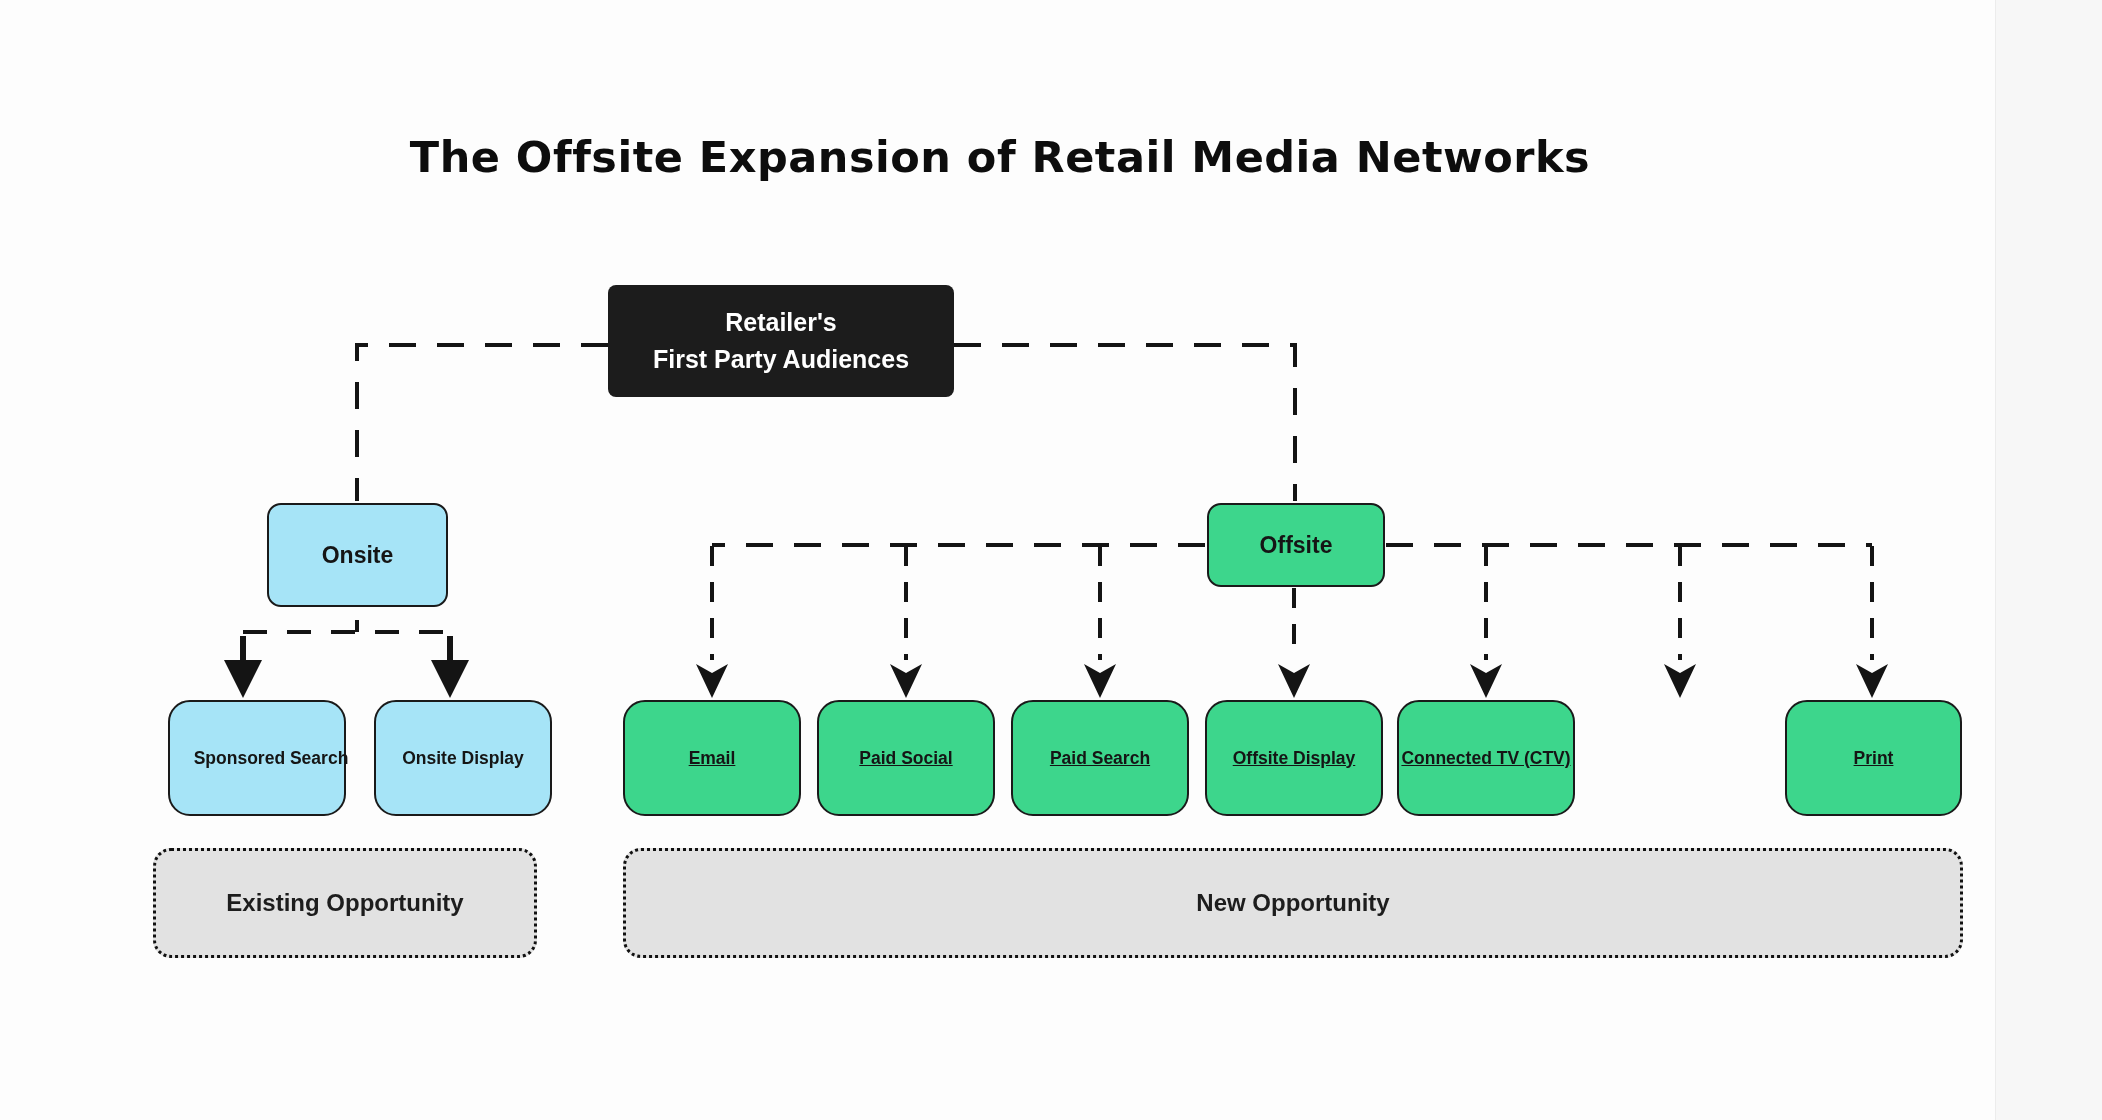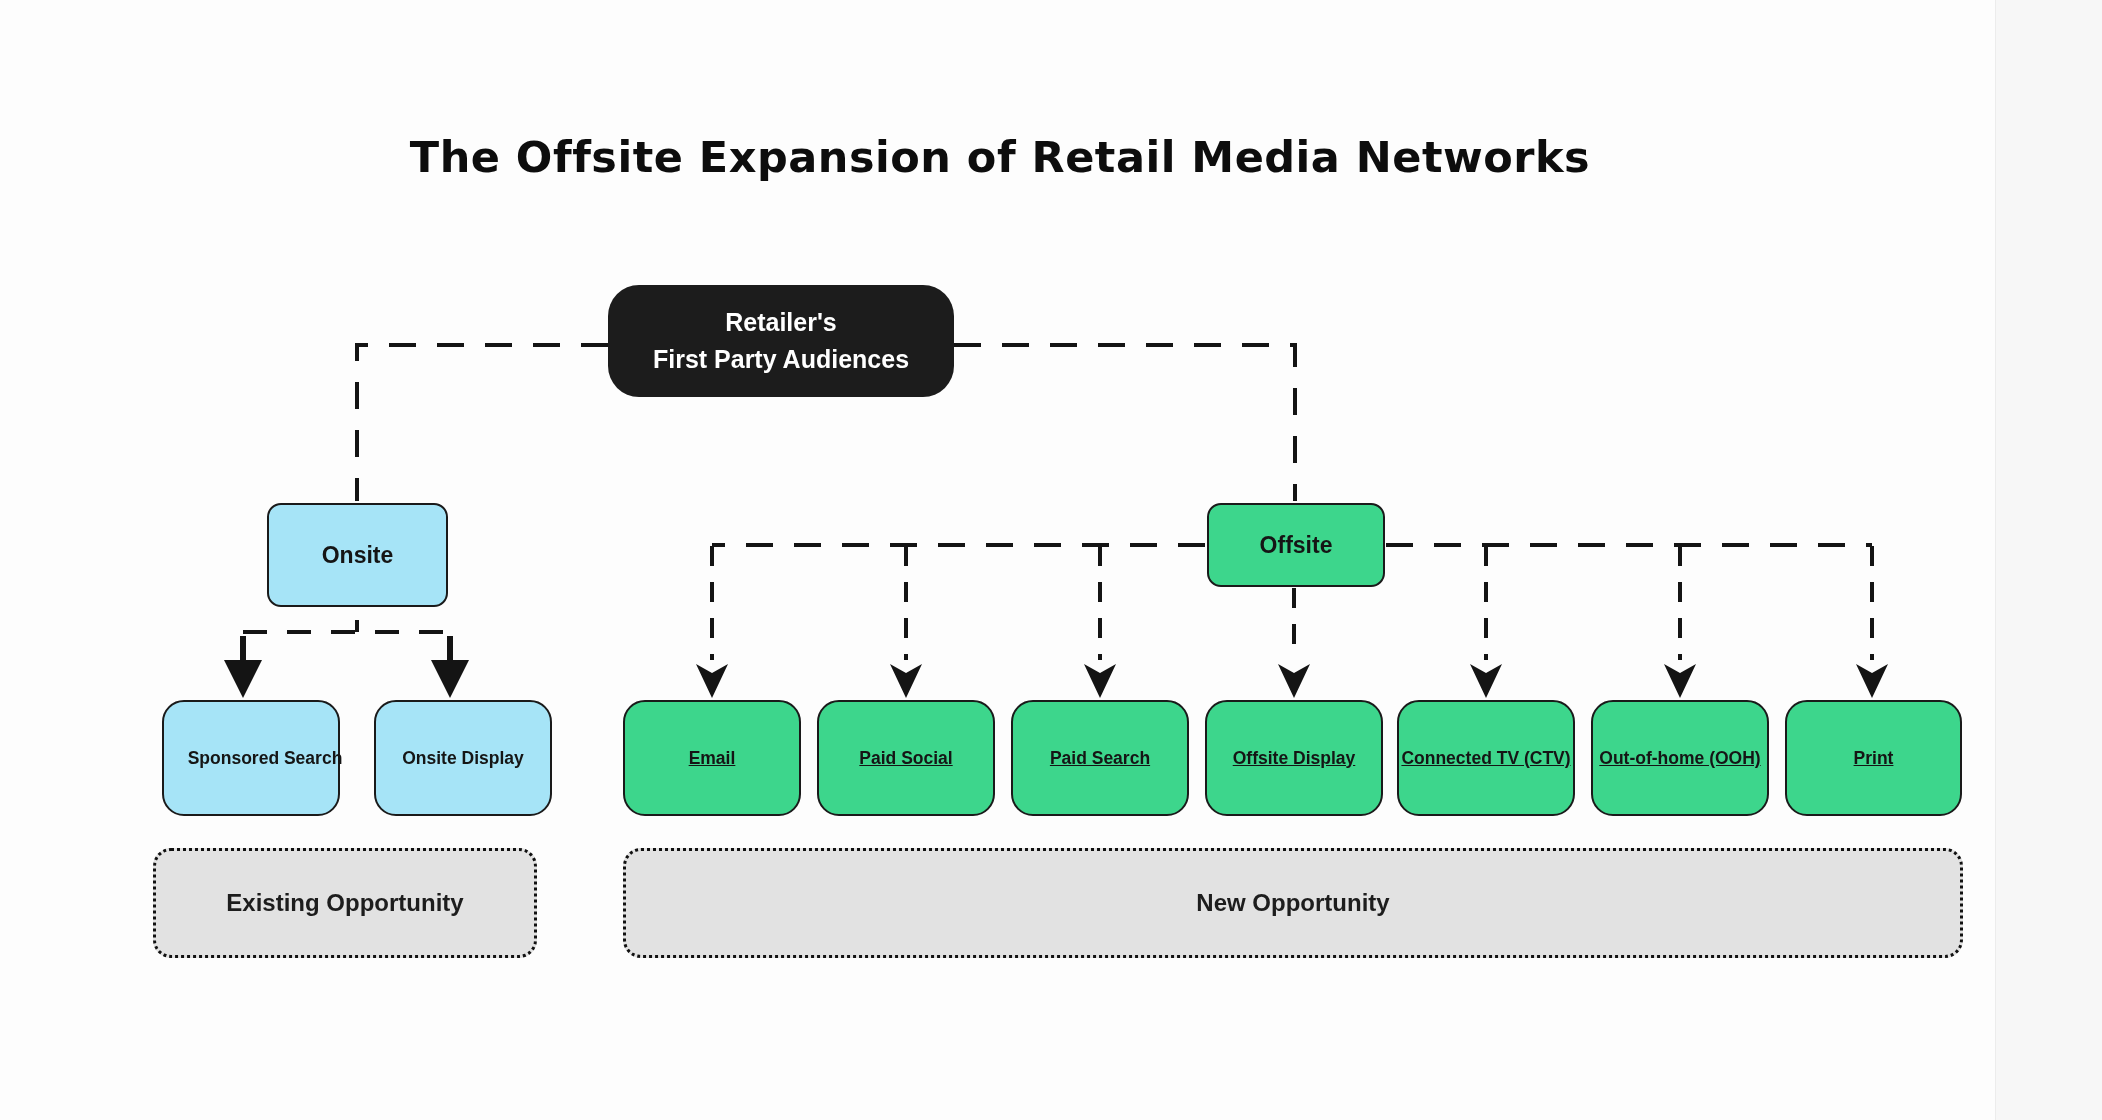--- a/index.html
+++ b/index.html
@@ -49,21 +49,21 @@
     text-align: center;
     box-sizing: border-box;
     border: 2px solid var(--node-border, #1A1A1A);
     font-weight: bold;
     color: #151515;
   }
   .node-root {
     left: 608px; top: 285px; width: 346px; height: 112px;
     background: var(--root-bg, #1C1C1C);
     border: none;
-    border-radius: 31px;
+    border-radius: 8px;
     color: var(--root-text, #FFFFFF);
     font-size: 25px;
     line-height: 1.5;
     white-space: pre-line;
   }
   .node-onsite {
     left: 267px; top: 503px; width: 181px; height: 104px;
     background: var(--onsite-fill, #A6E4F7);
     border-radius: 14px;
     font-size: 23px;
@@ -136,27 +136,26 @@
     <polygon points="1856,664 1872,698 1888,664 1872,673"></polygon>
   </svg>
 
   <div class="node node-root">Retailer's
 First Party Audiences</div>
 
   <div class="node node-onsite">Onsite</div>
 
   <div class="node node-offsite">Offsite</div>
 
-  <div class="node node-child child-blue" style="left:162px;padding-left:28px;">Sponsored Search</div>
+  <div class="node node-child child-blue" style="left:168px;padding-left:28px;">Sponsored Search</div>
   <div class="node node-child child-blue" style="left:374px;">Onsite Display</div>
 
   <div class="node node-child child-green" style="left:623px;">Email</div>
   <div class="node node-child child-green" style="left:817px;">Paid Social</div>
   <div class="node node-child child-green" style="left:1011px;">Paid Search</div>
   <div class="node node-child child-green" style="left:1205px;">Offsite Display</div>
   <div class="node node-child child-green" style="left:1397px;">Connected TV (CTV)</div>
-  <div class="node node-child child-green" style="left:1591px;">Out-of-home (OOH)</div>
   <div class="node node-child child-green" style="left:1785px;width:177px;">Print</div>
 
   <div class="legend-box" style="left:153px;width:384px;">Existing Opportunity</div>
   <div class="legend-box" style="left:623px;width:1340px;">New Opportunity</div>
 
 </div>
 
 </body></html>

